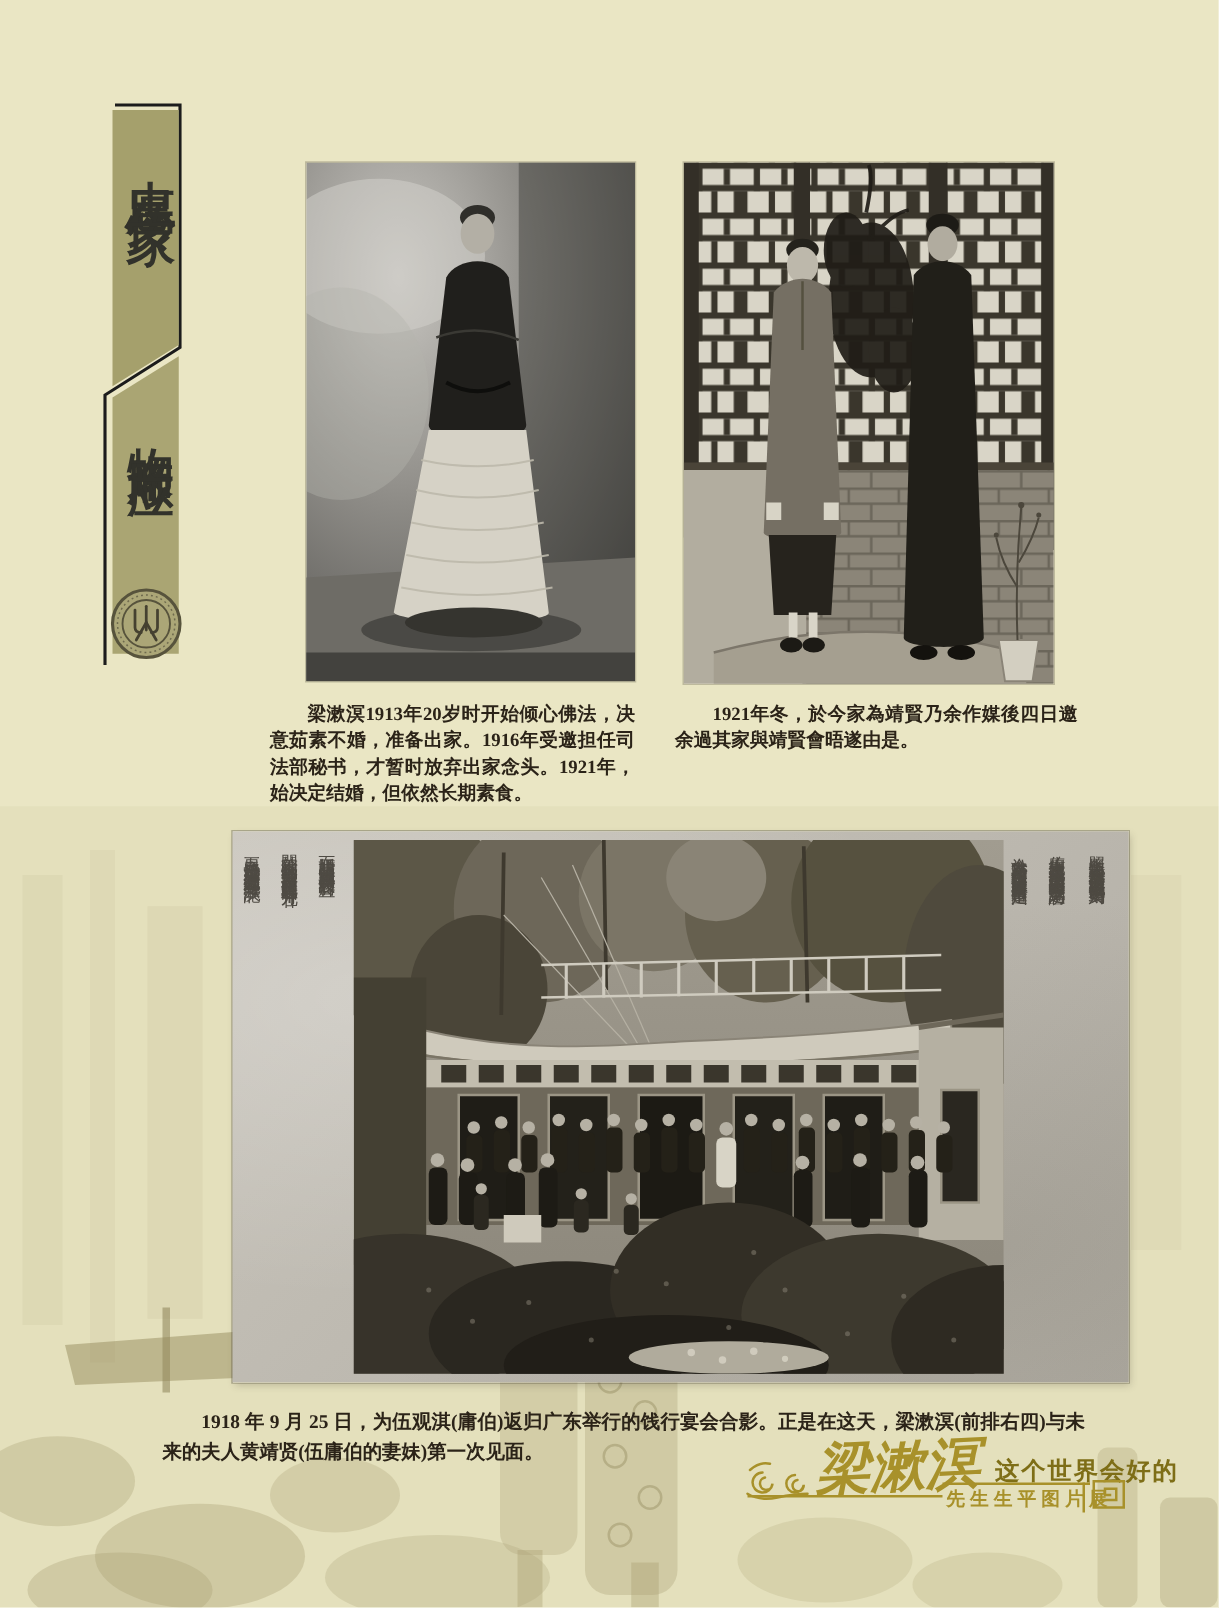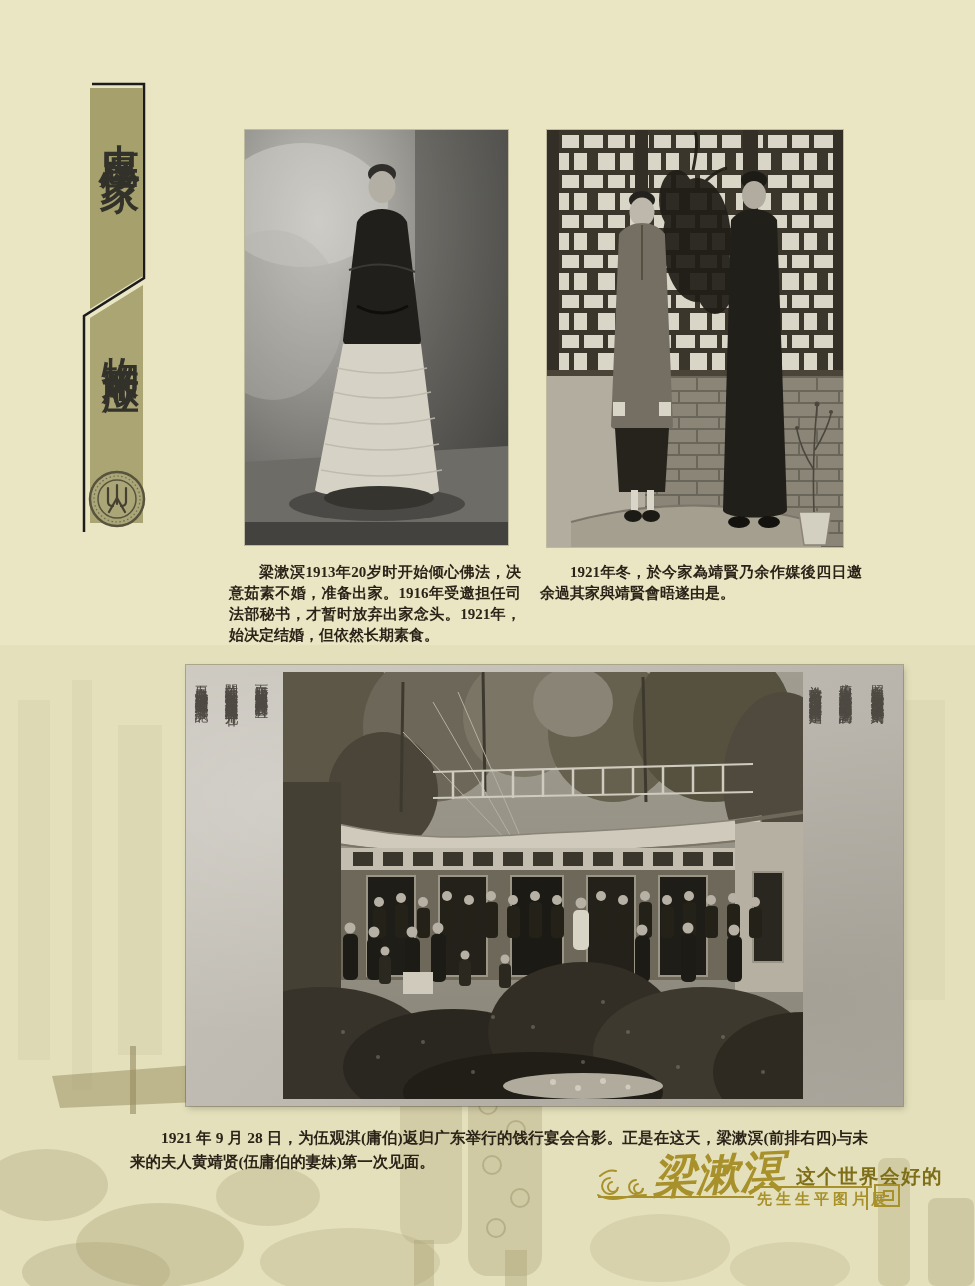--- a/index.html
+++ b/index.html
@@ -7,21 +7,21 @@
         font-family:"Liberation Serif",serif;}
   .abs{position:absolute;}
   
   .motto{writing-mode:vertical-rl;text-orientation:upright;font-family:"DejaVu Sans",sans-serif;
          font-weight:900;color:#32322b;}
   .motto-top{left:96px;top:112px;font-size:40px;letter-spacing:9px;line-height:47px;}
   .motto-bottom{left:98px;top:328px;font-size:37px;letter-spacing:6px;line-height:45px;}
   
   .caption{font-weight:700;color:#2b2318;text-indent:2em;text-align:justify;}
   .cap-portrait{font-size:15px;line-height:21px;}
-  .cap1{left:229px;top:562px;width:292px;}
+  .cap1{left:216px;top:562px;width:292px;}
   .cap2{left:540px;top:562px;width:322px;}
   .cap-group{left:130px;top:1126px;width:738px;font-size:15.5px;line-height:24px;}
   
   .photo{box-shadow:0 0 0 1px rgba(60,55,40,.25);}
   .photo svg{display:block;}
   
   .mount{left:186px;top:665px;width:717px;height:441px;
          background:
            radial-gradient(ellipse at 15% 30%, rgba(255,255,255,.25), rgba(255,255,255,0) 55%),
            radial-gradient(ellipse at 85% 75%, rgba(90,85,70,.18), rgba(90,85,70,0) 60%),
@@ -406,21 +406,21 @@
         <g fill="#d8d4c6" opacity="0.8">
           <circle cx="270" cy="410" r="3"></circle>
             <circle cx="295" cy="416" r="3"></circle>
             <circle cx="320" cy="409" r="3"></circle>
           <circle cx="345" cy="415" r="2.5"></circle>
         </g>
       </g>
     </svg>
   </div>
 
-  <div class="abs caption cap-group">1921 年 9 月 28 日，为伍观淇(庸伯)返归广东举行的饯行宴会合影。正是在这天，梁漱溟(前排右四)与未来的夫人黄靖贤(伍庸伯的妻妹)第一次见面。</div>
+  <div class="abs caption cap-group">1918 年 9 月 25 日，为伍观淇(庸伯)返归广东举行的饯行宴会合影。正是在这天，梁漱溟(前排右四)与未来的夫人黄靖贤(伍庸伯的妻妹)第一次见面。</div>
 
   <svg class="abs" style="left:596px;top:1168px;" width="62" height="34" viewBox="0 0 62 34">
     <g fill="none" stroke="#a8912a" stroke-width="2" stroke-linecap="round">
       <path d="M14,10 a8,8 0 1 0 8,9 a5,5 0 1 1 -6,-5"></path>
       <path d="M40,12 a7,7 0 1 0 7,8 a4.5,4.5 0 1 1 -5,-4"></path>
       <path d="M2,27 q10,6 24,3 t24,-3"></path>
       <path d="M4,8 q8,-7 16,-5"></path>
     </g>
   </svg>
   <div class="abs signature" style="left:652px;top:1152px;">梁漱溟</div>

